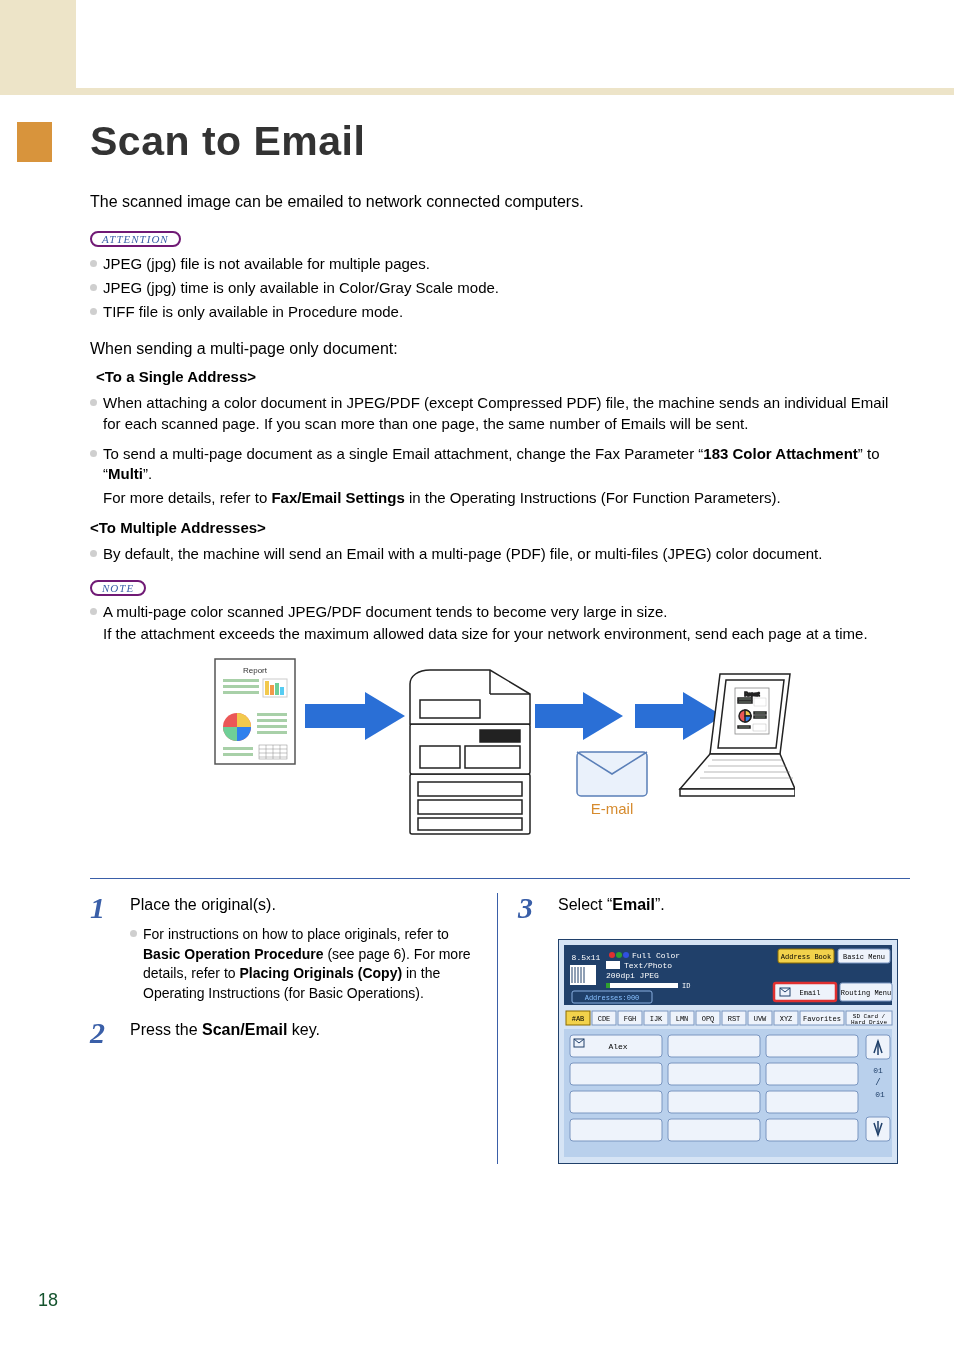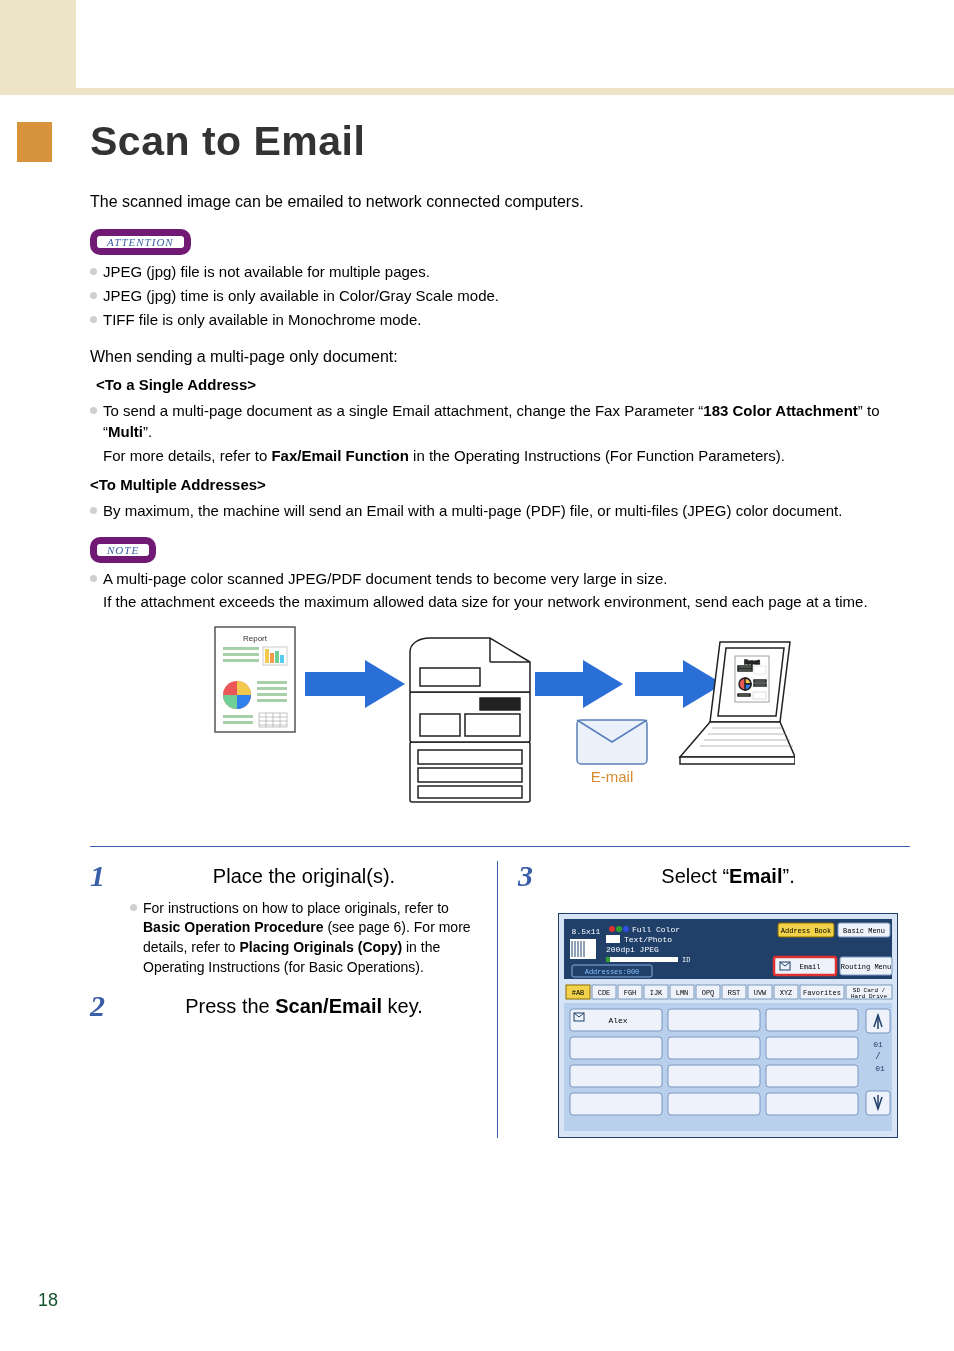--- a/index.html
+++ b/index.html
@@ -7,41 +7,41 @@
   .page { position: relative; width: 954px; height: 1351px; }
   .top-band { position: absolute; left: 0; top: 0; width: 954px; height: 95px; background: #ede4c8; }
   .top-inner { position: absolute; left: 76px; top: 0; width: 878px; height: 88px; background: #fff; }
   
   .chapter-label { position: absolute; left: 6px; top: 195px; width: 660px; font-family: 'Times New Roman', serif; font-size: 36px; color: #c0a050; transform: rotate(90deg); transform-origin: left top; white-space: nowrap; }
   .chapter-spacer { display:inline-block; width: 18px; }
   .orange-bar { position: absolute; left: 17px; top: 122px; width: 35px; height: 40px; background: #d8943c; }
   .content { position: absolute; left: 90px; top: 118px; width: 820px; }
   h1.title { font-family: Arial, Helvetica, sans-serif; font-weight: bold; font-size: 41px; color: #333; margin-bottom: 28px; letter-spacing: 0.5px;}
   .intro { font-size: 16px; color: #000; margin-bottom: 18px; }
-  .pill { display: inline-block; border: 7px solid #701a75; border-radius: 10px; padding: 0px 10px; font-size: 11px; color: #3a5fa8; font-style: italic; font-family: 'Times New Roman', serif; letter-spacing: 1px; margin-bottom: 6px;}
+  .pill { display: inline-block; border: 2px solid #701a75; border-radius: 10px; padding: 0px 10px; font-size: 11px; color: #3a5fa8; font-style: italic; font-family: 'Times New Roman', serif; letter-spacing: 1px; margin-bottom: 6px;}
   .bullets { margin-bottom: 14px; }
   .bullets .row { display: flex; align-items: flex-start; font-size: 15px; line-height: 1.45; color: #000; margin-bottom: 2px;}
   .bullets .dot { width: 7px; height: 7px; border-radius: 50%; background: #cfcfcf; margin-top: 7px; margin-right: 6px; flex: none;}
   .para { font-size: 16px; margin: 18px 0 10px 0; }
   .subhead { font-size: 15px; font-weight: bold; margin: 8px 0 8px 6px;}
   .subhead2 { font-size: 15px; font-weight: bold; margin: 8px 0 8px 0;}
   .body-list .row { display: flex; align-items: flex-start; font-size: 15px; line-height: 1.35; margin-bottom: 10px;}
   .body-list .dot { width: 7px; height: 7px; border-radius: 50%; background: #cfcfcf; margin-top: 6px; margin-right: 6px; flex: none;}
   .body-list .txt b { font-weight: bold; }
   .indent-follow { font-size: 15px; line-height: 1.35; margin-left: 13px; margin-top: -6px; margin-bottom: 10px;}
   .diagram { display:flex; justify-content:center; margin: 10px 0 24px 0;}
   .diagram svg { display:block; }
   .step-divider { border: none; border-top: 1px solid #3a5fa8; margin: 8px 0 14px 0; }
   .steps { display: flex; gap: 0; }
   .col { flex: 1 1 50%; padding-right: 12px; position: relative;}
   .vline { position: absolute; right: 0; top: 0; bottom: 0; width: 1px; background: #3a5fa8; }
   .step { display: flex; align-items: flex-start; margin-bottom: 14px; gap: 16px;}
   .step-num { font-family: 'Times New Roman', serif; font-style: italic; font-weight: bold; font-size: 30px; color: #3a5fa8; line-height: 1; width: 24px; flex:none;}
   .step-body { flex: 1; }
-  .step-title { font-size: 20px; line-height: 1.5; margin-bottom: 8px; text-align: center;}
+  .step-title { font-size: 16px; line-height: 1.5; margin-bottom: 8px;}
   .sub-bullet { display: flex; font-size: 14px; line-height: 1.4; color: #000;}
   .sub-bullet .dot { width: 7px; height: 7px; border-radius: 50%; background: #cfcfcf; margin-top: 5px; margin-right: 6px; flex: none;}
   .page-num { position: absolute; left: 38px; bottom: 40px; font-size: 18px; color: #14532d; font-family: Arial, sans-serif;}
   .screenshot-box { margin-left: 40px; margin-top: 8px;}
   .screenshot-box svg { display:block; border: 0; }
   .white-btn-text { font-size: 7px; fill: #000; font-family:'Courier New', monospace;}
 </style>
 </head>
 <body>
 <div class="page">
@@ -62,44 +62,48 @@
       <div class="row">
           <span class="dot"></span>
           <span>JPEG (jpg) file is not available for multiple pages.</span>
         </div>
       <div class="row">
           <span class="dot"></span>
           <span>JPEG (jpg) time is only available in Color/Gray Scale mode.</span>
         </div>
       <div class="row">
           <span class="dot"></span>
-          <span>TIFF file is only available in Monochrome mode.</span>
+          <span>TIFF file is only available in Procedure mode.</span>
         </div>
     </div>
 
     <p class="para">When sending a multi-page only document:</p>
 
     <div class="subhead">&lt;To a Single Address&gt;</div>
     <div class="body-list">
+      <div class="row">
+          <span class="dot"></span>
+        <span class="txt">When attaching a color document in JPEG/PDF (except Compressed PDF) file, the machine sends an individual Email for each scanned page. If you scan more than one page, the same number of Emails will be sent.</span>
+      </div>
       <div class="row">
           <span class="dot"></span>
         <span class="txt">
           <span>To send a multi-page document as a single Email attachment, change the Fax Parameter “</span><b>183 Color Attachment</b><span>” to “</span><b>Multi</b><span>”.</span>
         </span>
       </div>
     </div>
     <p class="indent-follow">
-      <span>For more details, refer to </span><b>Fax/Email Function</b><span> in the Operating Instructions (For Function Parameters).</span>
+      <span>For more details, refer to </span><b>Fax/Email Settings</b><span> in the Operating Instructions (For Function Parameters).</span>
     </p>
 
     <div class="subhead2">&lt;To Multiple Addresses&gt;</div>
     <div class="body-list">
       <div class="row">
           <span class="dot"></span>
-        <span class="txt">By maximum, the machine will send an Email with a multi-page (PDF) file, or multi-files (JPEG) color document.</span>
+        <span class="txt">By default, the machine will send an Email with a multi-page (PDF) file, or multi-files (JPEG) color document.</span>
       </div>
     </div>
 
     <span class="pill" style="margin-top:6px">NOTE</span>
     <div class="body-list" style="margin-bottom:0">
       <div class="row" style="margin-bottom:2px">
           <span class="dot"></span>
         <span class="txt">A multi-page color scanned JPEG/PDF document tends to become very large in size.</span>
       </div>
     </div>

